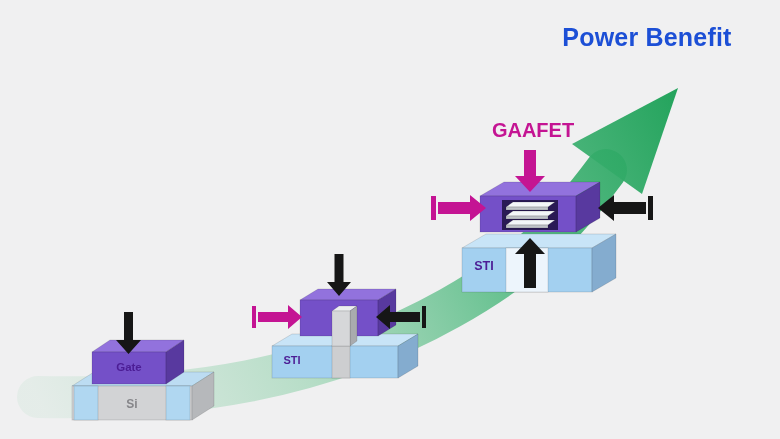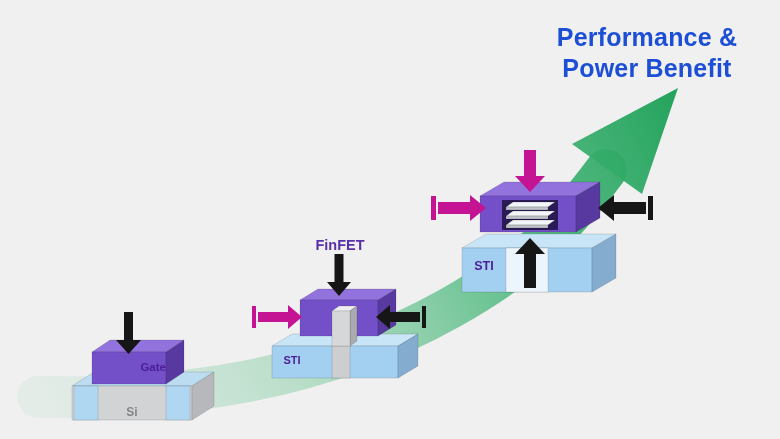--- a/index.html
+++ b/index.html
@@ -94,29 +94,28 @@
         <polygon points="524,150 536,150 536,176 545,176 530,192 515,176 524,176" fill="var(--magenta)"></polygon>
         <polygon points="438,202 470,202 470,195 486,208 470,221 470,214 438,214" fill="var(--magenta)"></polygon>
         <rect x="431" y="196" width="5" height="24" fill="var(--magenta)"></rect>
         <polygon points="646,202 614,202 614,195 598,208 614,221 614,214 646,214" fill="var(--black)"></polygon>
         <rect x="648" y="196" width="5" height="24" fill="var(--black)"></rect>
       </g>
     </g>
   </svg>
 
   <div class="label title" style="left:537px; top:22px; width:220px;">
-    <div>Performance &amp;</div>
     <div>Power Benefit</div>
   </div>
 
-
-  <div class="label dev-label purple-label" style="left:290px; top:237px; width:100px; font-size:14.5px;">FinFET</div>
+  <div class="label dev-label magenta-label" style="left:463px; top:119px; width:140px; font-size:20px;">GAAFET</div>
 
 
-  <div class="label dev-label white-label" style="left:92px; top:361px; width:74px; font-size:11.5px;text-align:right;">Gate</div>
 
-  <div class="label dev-label gray-label" style="left:100px; top:397px; width:64px; font-size:12px;margin-top:8px;">Si</div>
+  <div class="label dev-label white-label" style="left:92px; top:361px; width:74px; font-size:11.5px;">Gate</div>
+
+  <div class="label dev-label gray-label" style="left:100px; top:397px; width:64px; font-size:12px;">Si</div>
 
   <div class="label dev-label white-label" style="left:272px; top:354px; width:40px; font-size:11px;">STI</div>
 
   <div class="label dev-label white-label" style="left:462px; top:259px; width:44px; font-size:12.5px;">STI</div>
 
 </div>
 
 </body></html>

